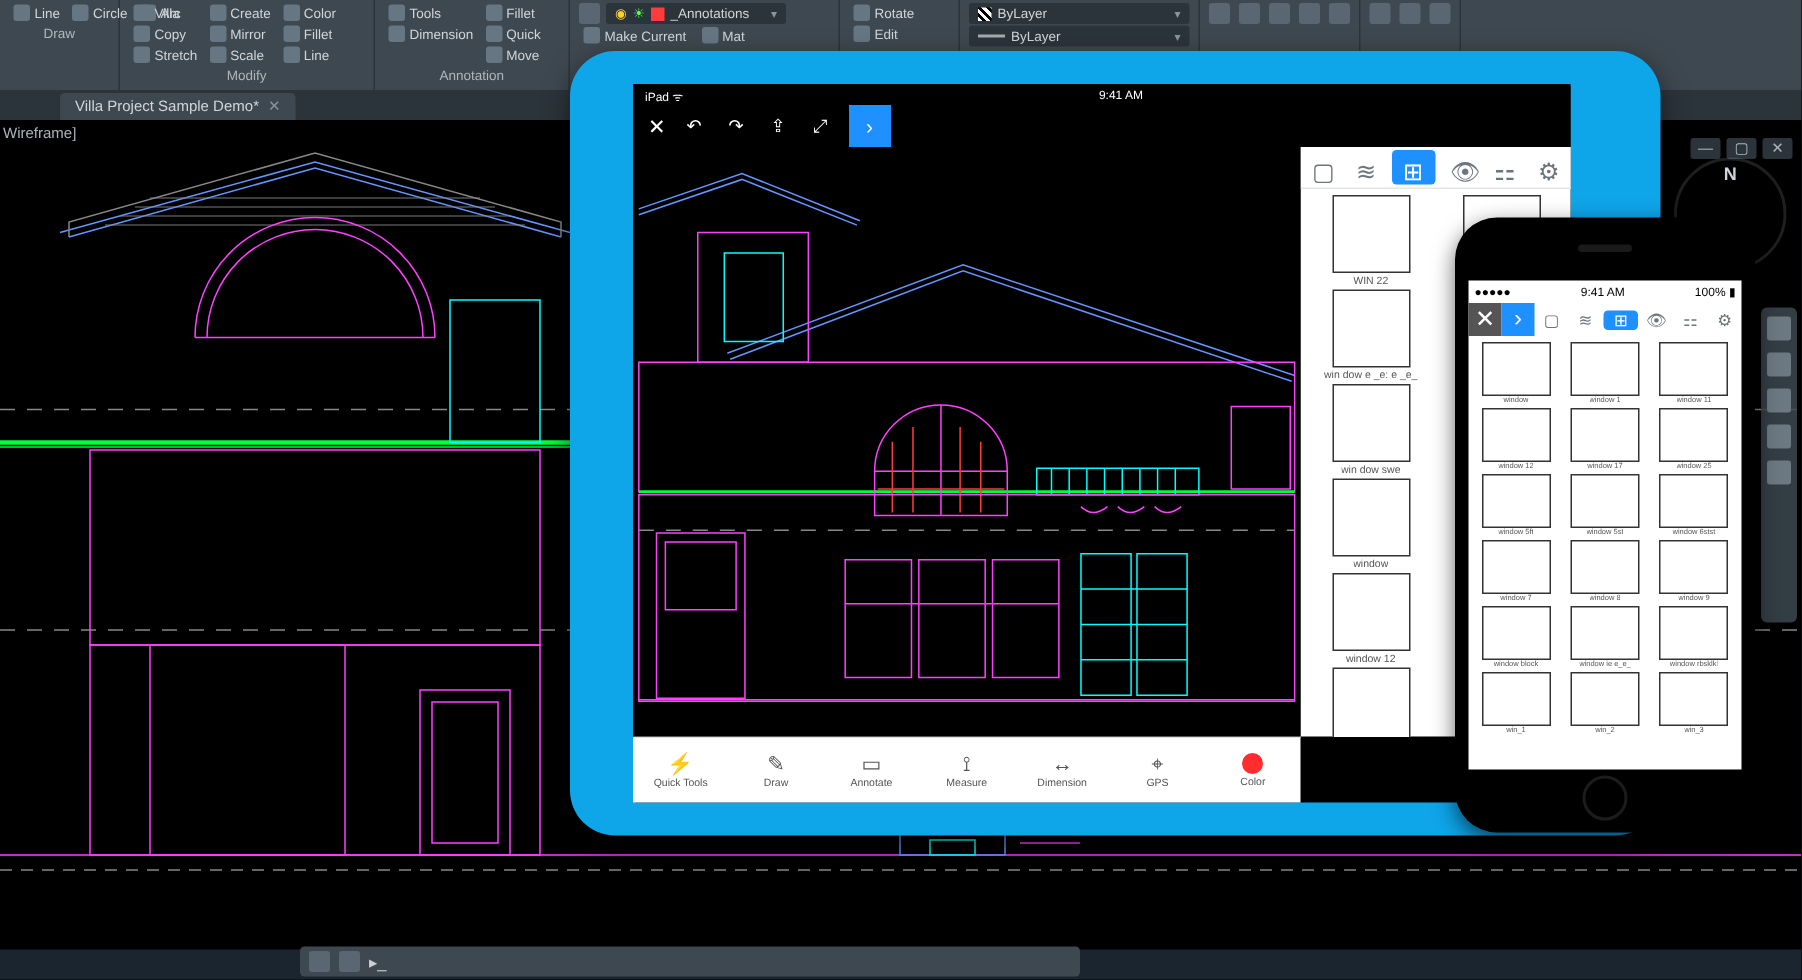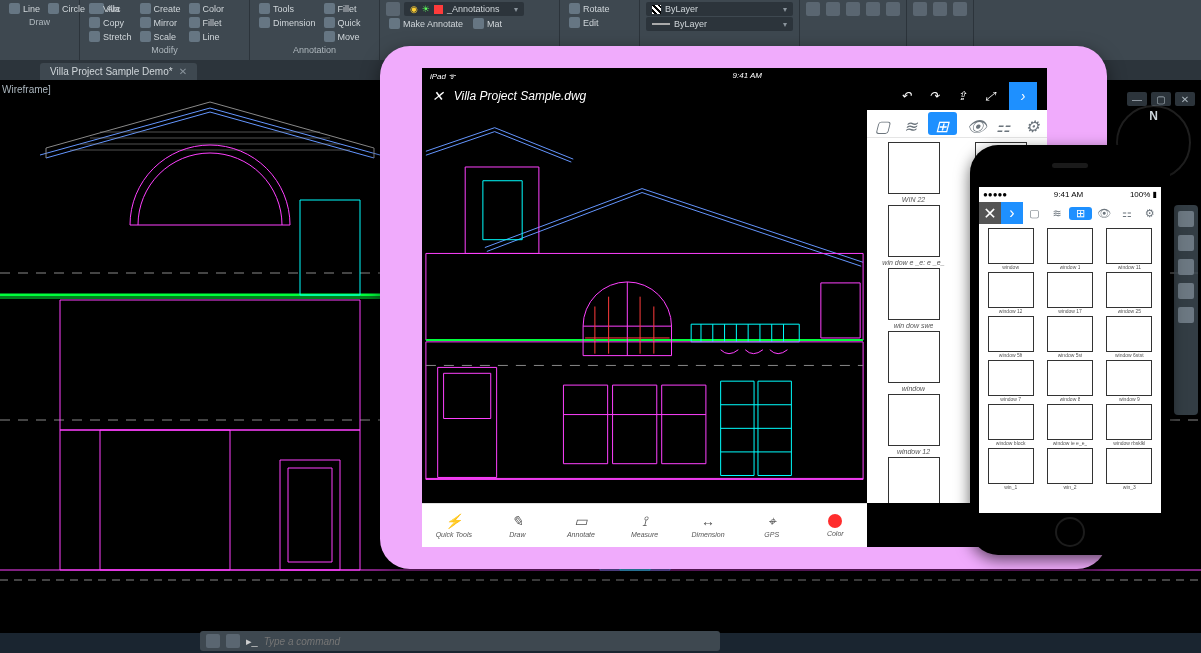--- a/index.html
+++ b/index.html
@@ -37,21 +37,21 @@
 
   
   .desk-canvas { position: absolute; top: 80px; left: 0; right: 0; height: 553px; background: #000; overflow: hidden; }
 
   
   .cmd-bar { position: absolute; bottom: 2px; left: 200px; width: 520px; height: 20px; background: #3e4850; display: flex; align-items: center; padding: 0 6px; gap: 6px; border-radius: 3px; }
   .cmd-bar .ci { width: 14px; height: 14px; background: #5a6671; border-radius: 2px; cursor: pointer; }
   .cmd-input { flex: 1; border: none; background: transparent; color: #aab5bd; font-size: 10px; font-style: italic; outline: none; }
 
   
-  .ipad { position: absolute; top: 46px; left: 380px; width: 727px; height: 523px; background: #f0abfc; border-radius: 30px; box-shadow: 0 6px 18px rgba(0,0,0,0.5); font-style: italic; }
+  .ipad { position: absolute; top: 34px; left: 380px; width: 727px; height: 523px; background: #0ea5e9; border-radius: 30px; box-shadow: 0 6px 18px rgba(0,0,0,0.5); }
   .ipad-screen { position: absolute; top: 22px; left: 42px; right: 60px; bottom: 22px; background: #000; border-radius: 2px; display: flex; flex-direction: column; }
   .ipad-home { position: absolute; right: 18px; top: 50%; transform: translateY(-50%); width: 34px; height: 34px; border-radius: 50%; border: 2px solid #1a1a1a; }
 
   .ios-status { height: 14px; background: #000; color: #fff; font-size: 8px; display: flex; align-items: center; padding: 0 8px; justify-content: space-between; }
   .ipad-titlebar { height: 28px; display: flex; align-items: center; padding: 0 10px; gap: 10px; background: #000; }
   .ipad-titlebar .close { color: #fff; font-size: 14px; cursor: pointer; }
   .ipad-title { flex: 1; color: #fff; font-size: 12px; }
   .ipad-act { width: 18px; height: 18px; display: flex; align-items: center; justify-content: center; color: #fff; cursor: pointer; font-size: 12px; }
   .ipad-arrow { width: 28px; height: 28px; background: #1e90ff; color: #fff; display: flex; align-items: center; justify-content: center; border-radius: 0; cursor: pointer; font-size: 14px; }
 
@@ -211,21 +211,21 @@
         <div class="layer-combo dropdown-arrow">
           <span style="color:#ffcf30;">◉</span>
             <span style="color:#5bff5b;">☀</span>
           <span class="sw-red"></span>
           <span>_Annotations</span>
         </div>
       </div>
       <div style="display:flex; gap:4px;">
         <div class="ribbon-btn">
             <span class="ic"></span>
-            <span>Make Annotate</span>
+            <span>Make Current</span>
           </div>
         <div class="ribbon-btn">
             <span class="ic"></span>
             <span>Mat</span>
           </div>
       </div>
     </div>
   </div>
 
   <div class="ribbon-panel" style="width:80px;">
@@ -331,34 +331,32 @@
   <div class="nav-tool"></div>
   <div class="nav-tool"></div>
   <div class="nav-tool"></div>
   <div class="nav-tool"></div>
 </div>
 
 <div class="cmd-bar">
   <span class="ci"></span>
   <span class="ci"></span>
   <span style="color:#cfcfcf;font-size:11px;">▸_</span>
-  <input class="cmd-input" placeholder="Type a command" style="">
 </div>
 
 <div class="ipad">
   <div class="ipad-home"></div>
   <div class="ipad-screen">
     <div class="ios-status">
       <span>iPad ᯤ</span>
       <span>9:41 AM</span>
       <span></span>
     </div>
     <div class="ipad-titlebar">
       <span class="close">✕</span>
-      <span class="ipad-title">Villa Project Sample.dwg</span>
       <span class="ipad-act">↶</span>
       <span class="ipad-act">↷</span>
       <span class="ipad-act">⇪</span>
       <span class="ipad-act">⤢</span>
       <span class="ipad-arrow">›</span>
     </div>
     <div class="ipad-main">
       <div class="ipad-canvas">
         <svg class="dwg" width="100%" height="100%" viewBox="0 0 445 400" stroke-width="1">
 

